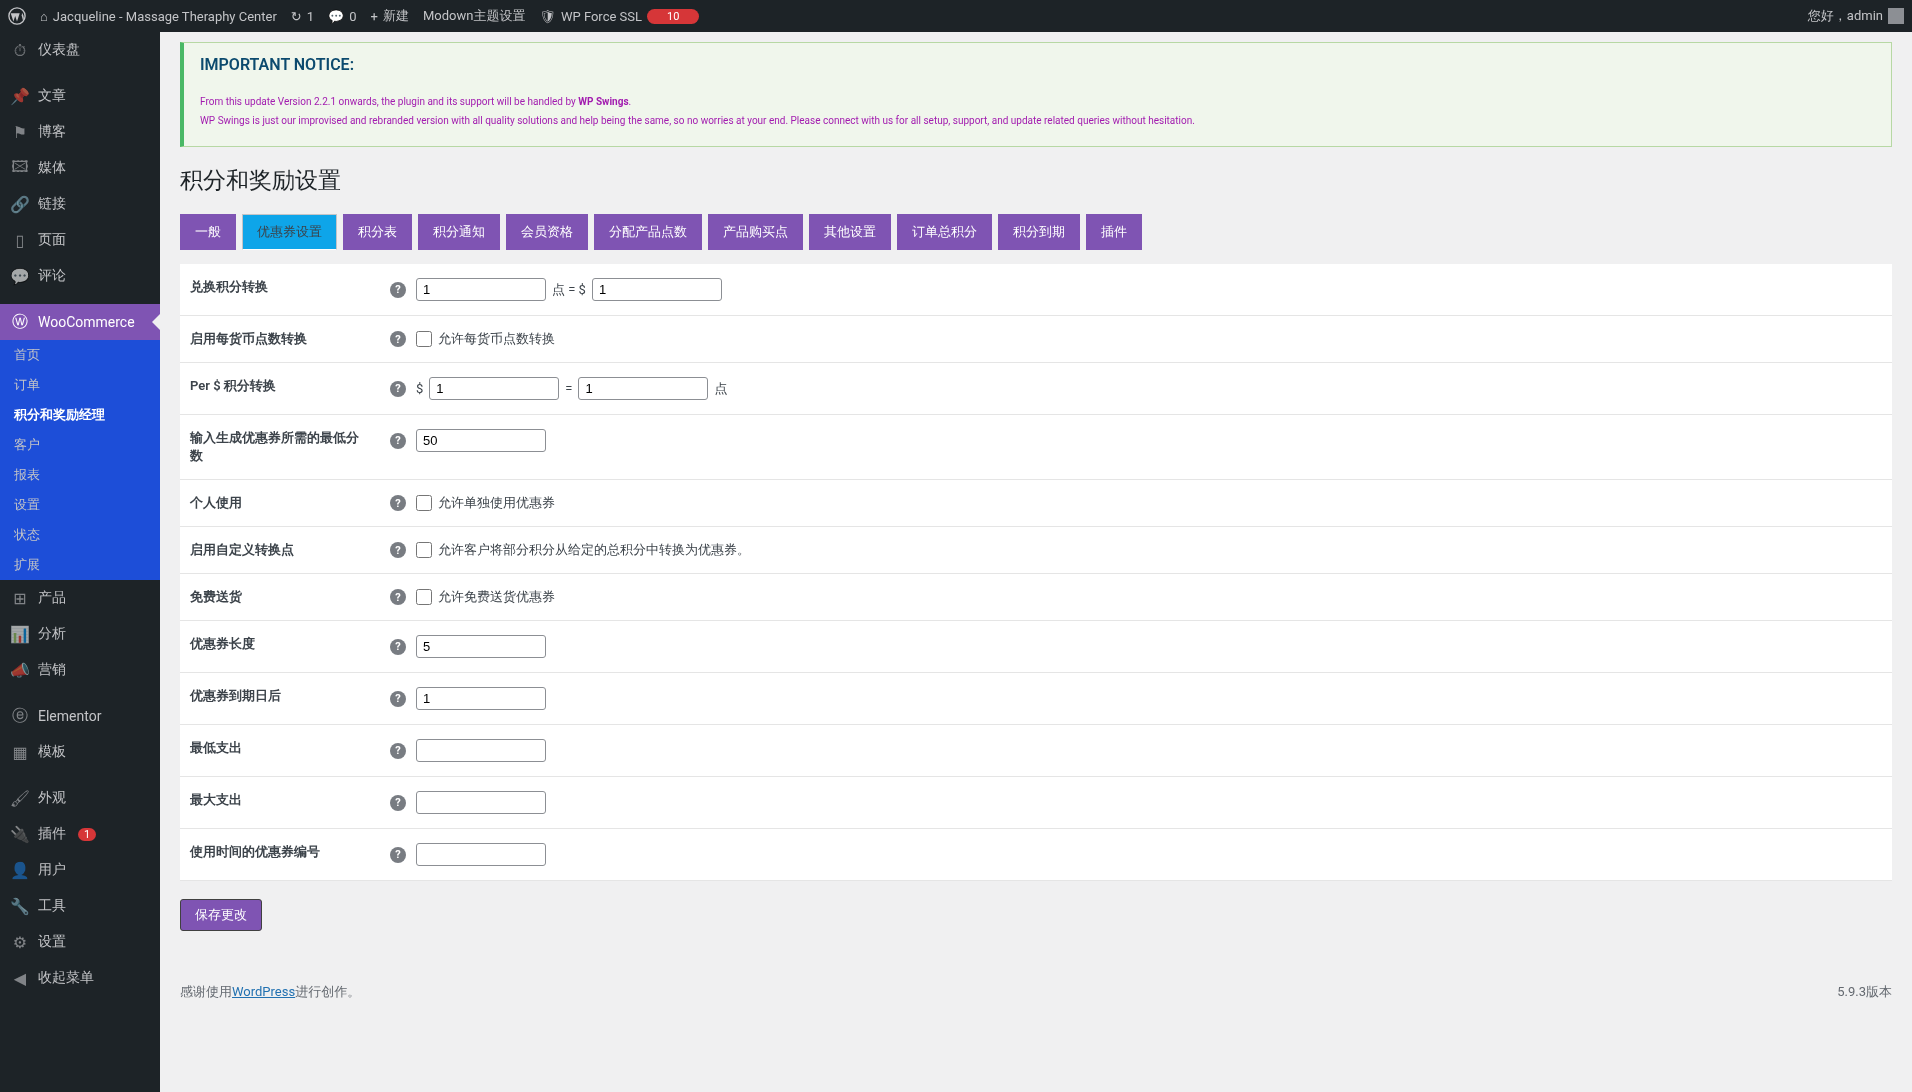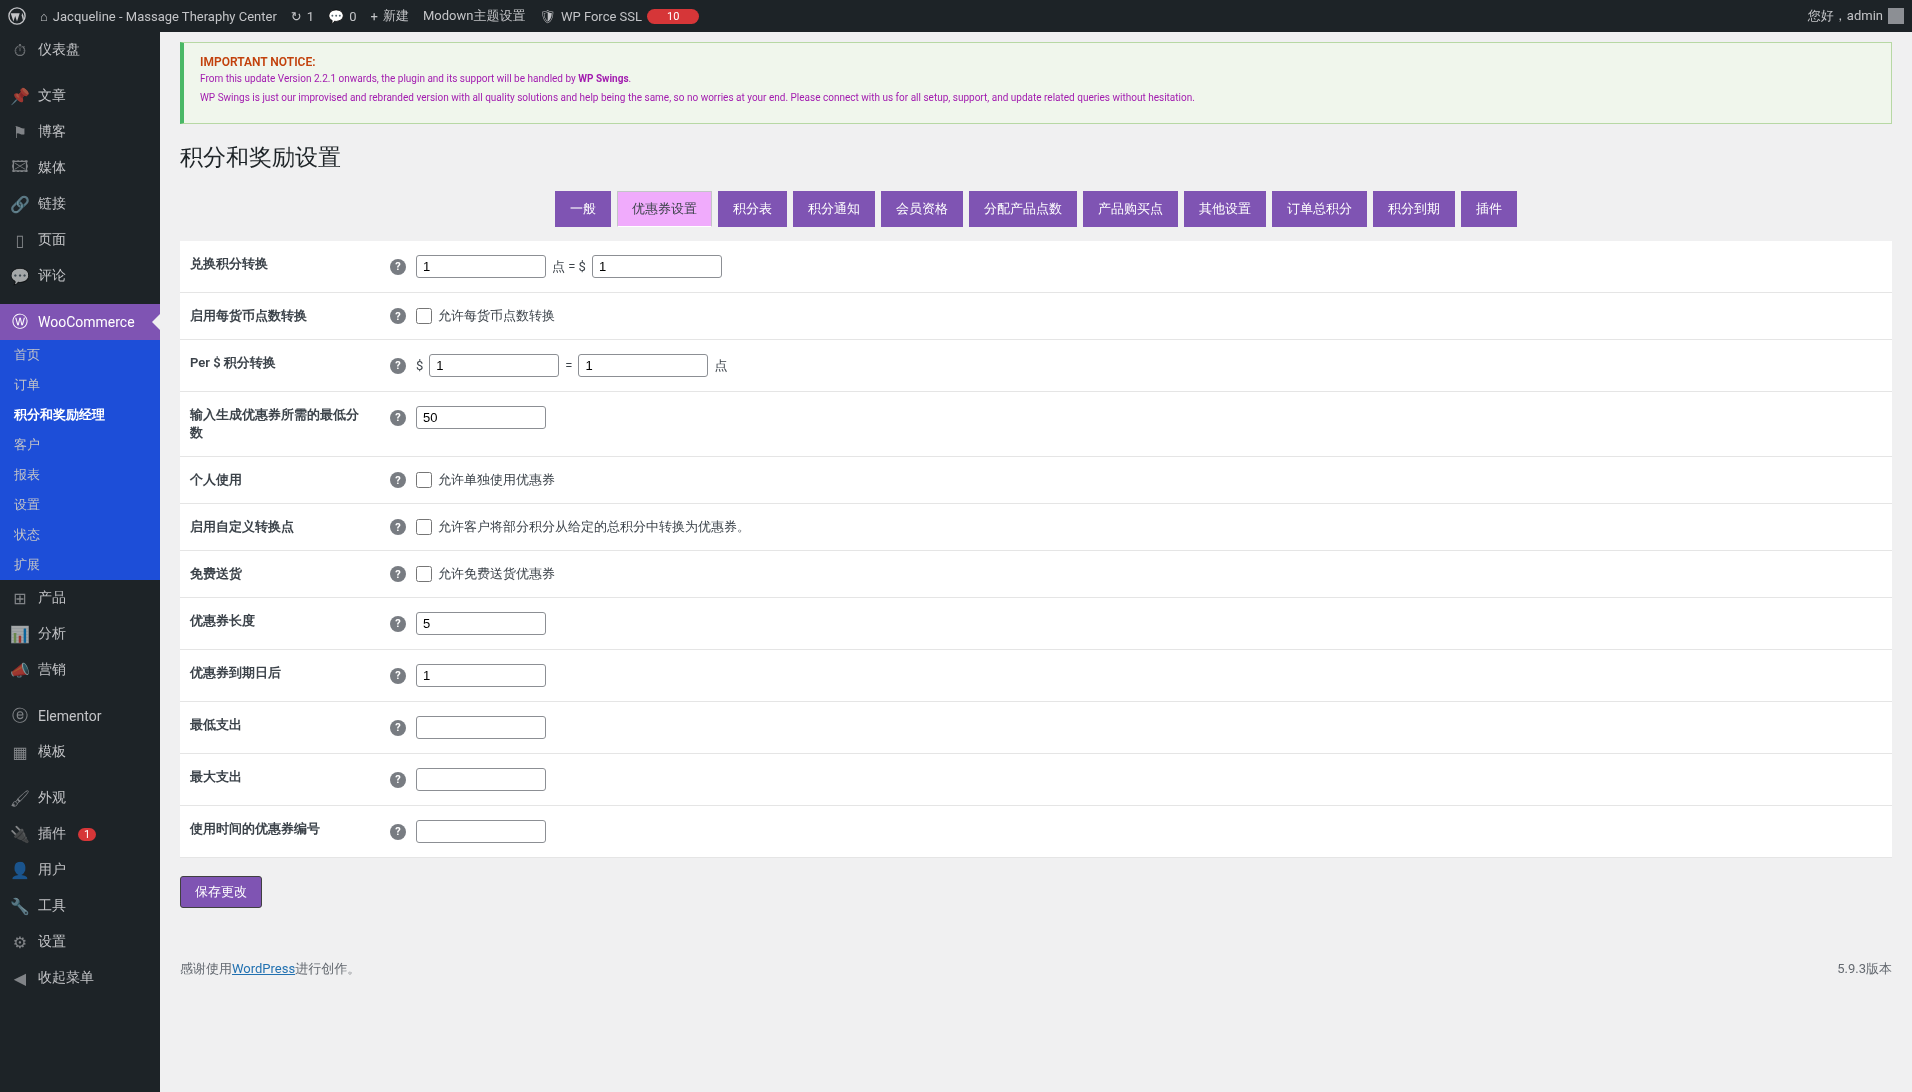--- a/index.html
+++ b/index.html
@@ -13,26 +13,26 @@
 .menu-item { display: flex; align-items: center; gap: 8px; padding: 8px 10px; cursor: pointer; color: #c3c4c7; }
 .menu-item.current { background: #7f54b3; color: #fff; position: relative; }
 .menu-item.current::after { content: ''; position: absolute; right: 0; top: 50%; transform: translateY(-50%); border: 8px solid transparent; border-right-color: #f0f0f1; }
 .menu-icon { width: 20px; height: 20px; display: inline-flex; align-items: center; justify-content: center; font-size: 16px; opacity: 0.6; }
 .submenu { background: #1d4ed8; }
 .submenu-item { padding: 6px 12px 6px 14px; cursor: pointer; font-size: 13px; color: #c3c4c7; }
 .submenu-item.active { color: #fff; font-weight: 600; }
 .menu-badge { background: #d63638; color: #fff; border-radius: 10px; padding: 0 6px; font-size: 11px; margin-left: 4px; }
 .content { margin-left: 160px; padding: 32px 20px 40px 20px; padding-top: 42px; }
 .notice-box { background: #f0f6ec; border: 1px solid #b7d8a4; border-left: 4px solid #4ab866; padding: 12px 16px; margin-bottom: 18px; }
-.notice-box h4 { font-size: 12px; font-weight: 600; margin-bottom: 4px; color: #c2410c; }
+.notice-box h4 { font-size: 16px; font-weight: 600; margin-bottom: 22px; color: #0c4a6e; }
 .notice-box p { font-size: 10px; margin-bottom: 8px; color: #a21caf; }
 .page-title { font-size: 23px; font-weight: 400; color: #1d2327; margin: 10px 0 18px 0; }
-.nav-tabs { display: flex; gap: 6px; margin-bottom: 14px; flex-wrap: wrap; justify-content: center; }
+.nav-tabs { display: flex; gap: 6px; margin-bottom: 14px; flex-wrap: wrap; }
 .nav-tab { background: #7f54b3; color: #fff; padding: 8px 14px; cursor: pointer; font-size: 13px; border: 1px solid #7f54b3; }
-.nav-tab.active { background: #f0abfc; color: #3c434a; border: 1px solid #c3c4c7; border-bottom-color: #fff; }
+.nav-tab.active { background: #0ea5e9; color: #3c434a; border: 1px solid #c3c4c7; border-bottom-color: #fff; }
 .form-table { width: 100%; border-collapse: collapse; background: #fff; }
 .form-table tr { border-bottom: 1px solid #e5e5e5; }
 .form-table th { text-align: left; padding: 14px 10px; font-weight: 600; font-size: 13px; width: 200px; vertical-align: top; }
 .form-table td { padding: 14px 10px; vertical-align: top; }
 .help-icon { display: inline-flex; width: 16px; height: 16px; border-radius: 50%; background: #787c82; color: #fff; align-items: center; justify-content: center; font-size: 11px; font-weight: bold; margin-right: 6px; cursor: help; }
 .num-input { width: 130px; padding: 3px 6px; border: 1px solid #8c8f94; border-radius: 3px; font-size: 13px; }
 .field-row { display: flex; align-items: center; gap: 6px; }
 .cb-label { display: flex; align-items: center; gap: 6px; font-size: 13px; }
 .cb-label input[type=checkbox] { width: 16px; height: 16px; }
 .save-btn { background: #7f54b3; color: #fff; border: 1px solid #404040; padding: 6px 14px; border-radius: 3px; cursor: pointer; font-size: 13px; margin-top: 18px; }

